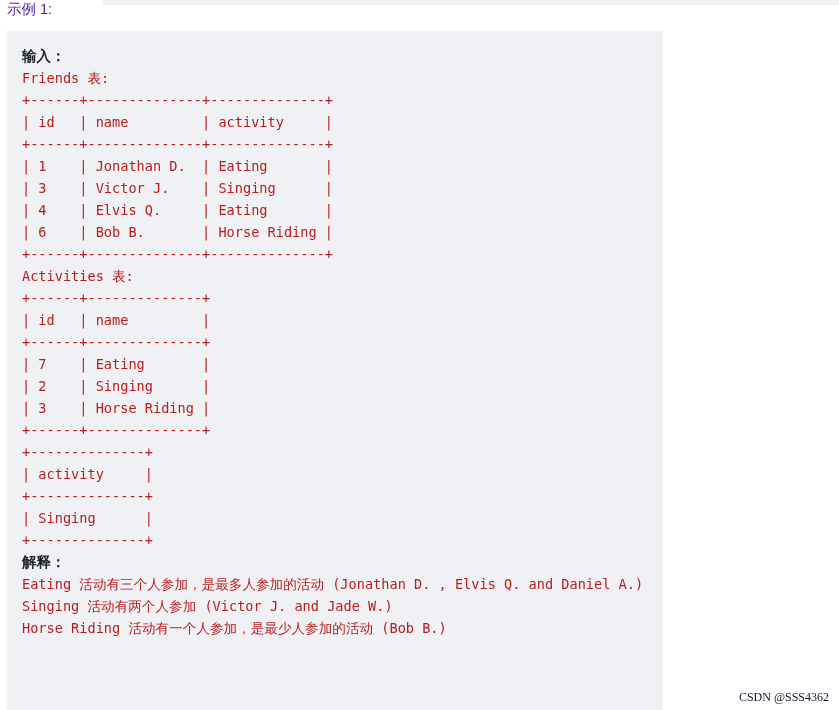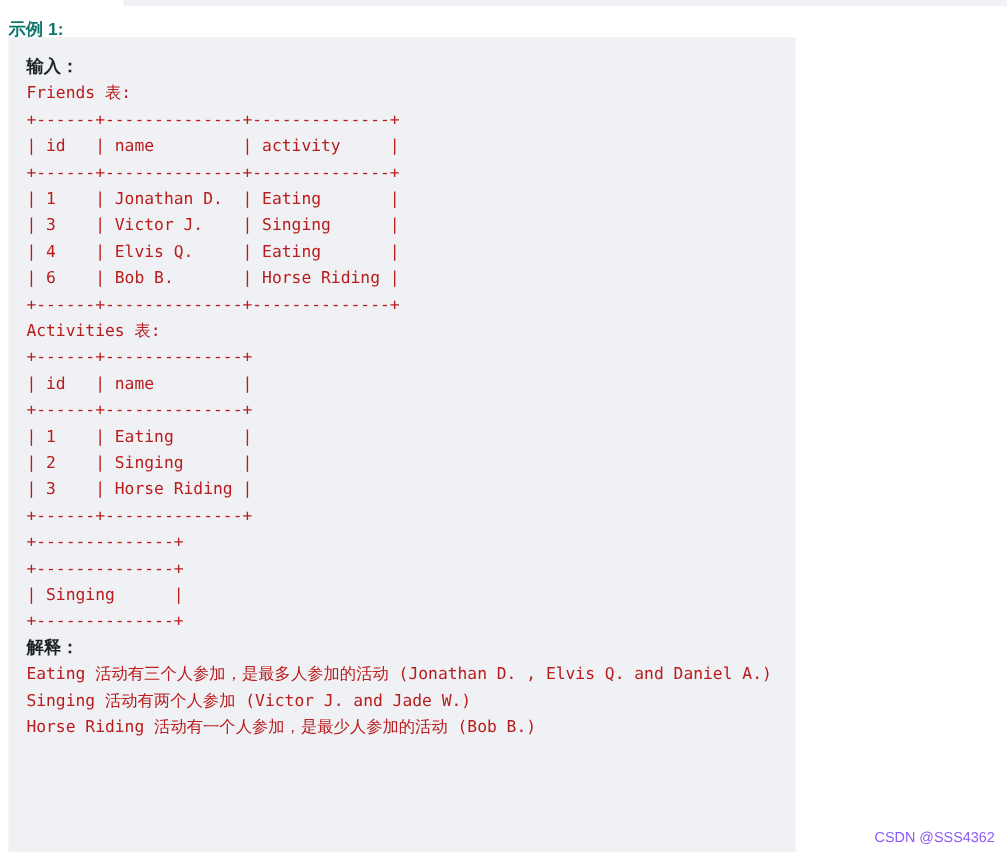--- a/index.html
+++ b/index.html
@@ -22,25 +22,25 @@
     left: 103px;
     top: 0;
     width: 736px;
     height: 5px;
     background: #f0f1f4;
   }
 
   #example-title {
     position: absolute;
     left: 7px;
-    top: 15px;
+    top: 0;
     font-size: 14.5px;
-    font-weight: bold;
+    font-weight: normal;
     letter-spacing: 0px;
-    color: #0f766e;
+    color: #4c1d95;
     white-space: pre;
   }
 
   #code-block {
     position: absolute;
     left: 7px;
     top: 31px;
     width: 656px;
     height: 679px;
     background: #f0f1f4;
@@ -61,23 +61,23 @@
     font-family: "Liberation Sans", sans-serif;
     font-weight: bold;
     font-size: 14.5px;
     color: #1f2328;
   }
 
   #watermark {
     position: absolute;
     right: 10px;
     bottom: 5px;
-    font-family: Liberation Sans, sans-serif;
+    font-family: Liberation Serif, serif;
     font-size: 12px;
-    color: #8b5cf6;
+    color: #0f172a;
     white-space: pre;
   }
 </style>
 </head>
 <body>
 
 <div id="prev-block-remnant"></div>
 
 <div id="example-title">示例 1:</div>
 
@@ -91,26 +91,27 @@
   <div class="cline">| 1    | Jonathan D.  | Eating       |</div>
   <div class="cline">| 3    | Victor J.    | Singing      |</div>
   <div class="cline">| 4    | Elvis Q.     | Eating       |</div>
   <div class="cline">| 6    | Bob B.       | Horse Riding |</div>
   <div class="cline">+------+--------------+--------------+</div>
 
   <div class="cline">Activities 表:</div>
   <div class="cline">+------+--------------+</div>
   <div class="cline">| id   | name         |</div>
   <div class="cline">+------+--------------+</div>
-  <div class="cline">| 1    | Eating       |</div>
+  <div class="cline">| 7    | Eating       |</div>
   <div class="cline">| 2    | Singing      |</div>
   <div class="cline">| 3    | Horse Riding |</div>
   <div class="cline">+------+--------------+</div>
 
   <div class="cline">+--------------+</div>
+  <div class="cline">| activity     |</div>
   <div class="cline">+--------------+</div>
   <div class="cline">| Singing      |</div>
   <div class="cline">+--------------+</div>
 
   <div class="cline bold">解释：</div>
   <div class="cline">Eating 活动有三个人参加，是最多人参加的活动 (Jonathan D. , Elvis Q. and Daniel A.)</div>
   <div class="cline">Singing 活动有两个人参加 (Victor J. and Jade W.)</div>
   <div class="cline">Horse Riding 活动有一个人参加，是最少人参加的活动 (Bob B.)</div>
 
 </div>

